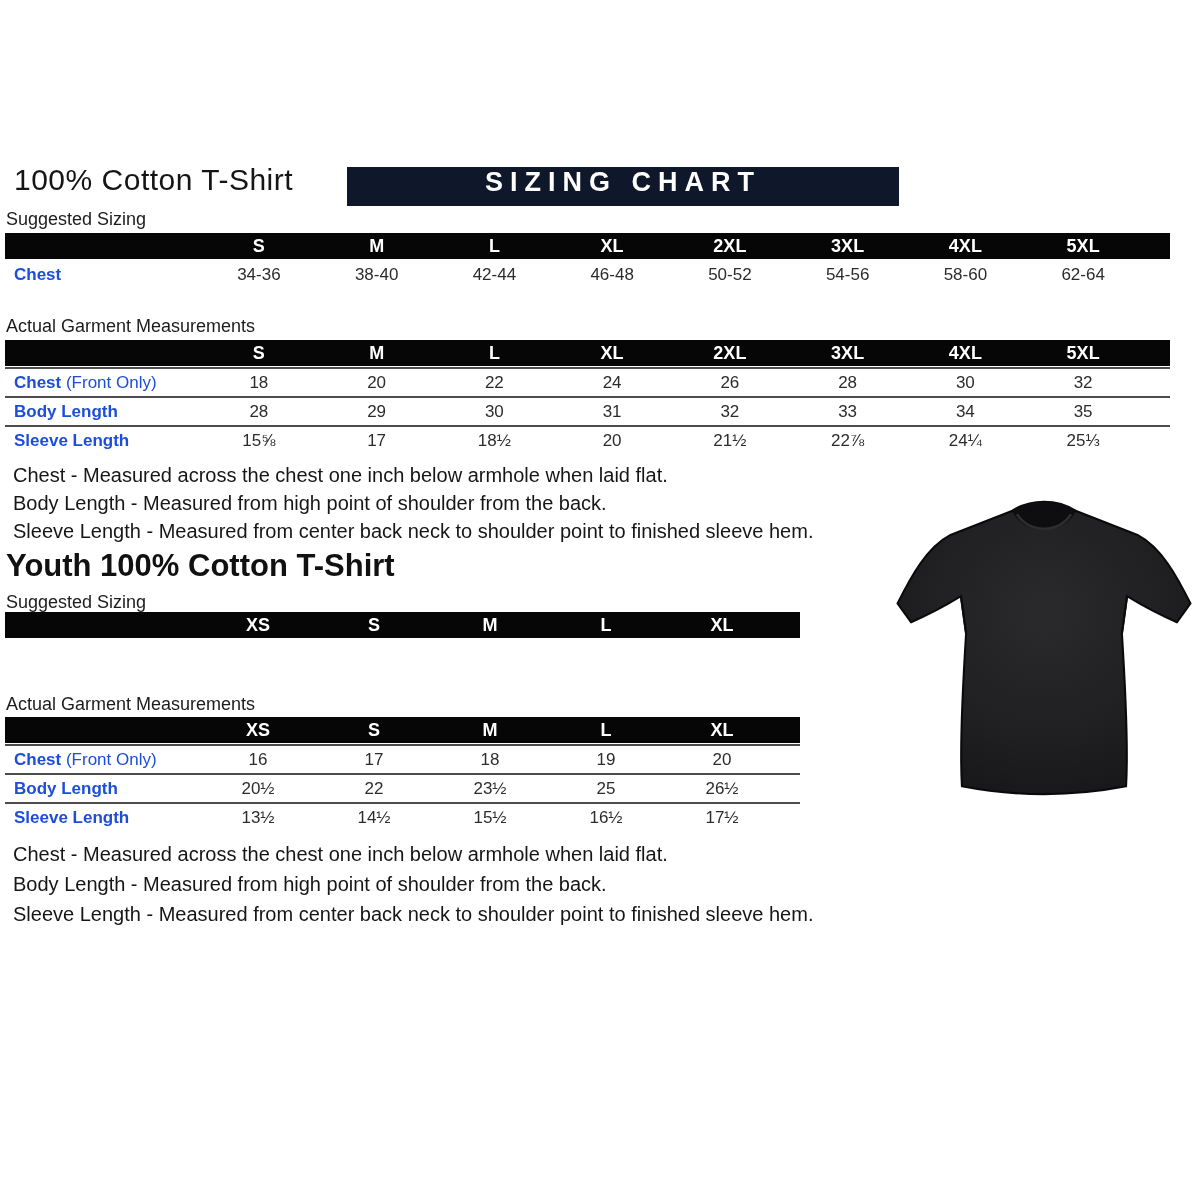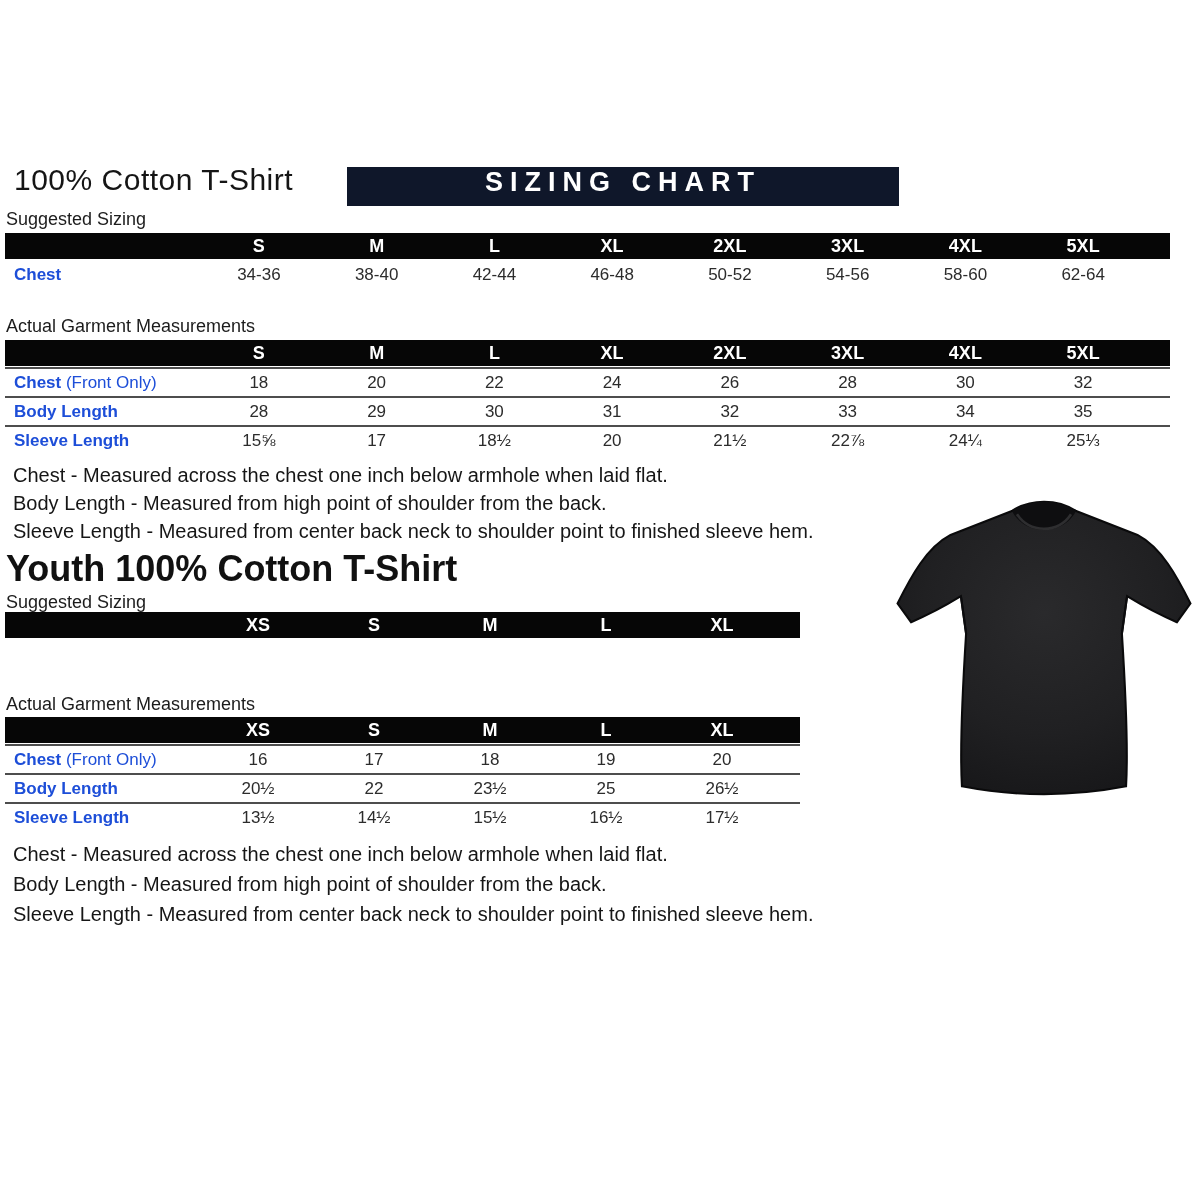--- a/index.html
+++ b/index.html
@@ -9,21 +9,21 @@
     color:#1a1a1a;position:relative;overflow:hidden;
   }
   .abs{position:absolute;}
   .page-title{left:14px;top:163px;font-size:30px;font-weight:400;color:#151515;letter-spacing:0.5px;}
   .banner{
     left:347px;top:167px;width:552px;height:39px;background:#0f172a;
     display:flex;align-items:flex-start;justify-content:center;
     color:#ffffff;font-weight:bold;font-size:27px;letter-spacing:7px;
   }
   .sec-label{left:6px;font-size:18px;color:#1c1c1c;}
-  .youth-title{left:6px;top:548px;font-size:36px;font-weight:bold;color:#111;}
+  .youth-title{left:6px;top:548px;font-size:31px;font-weight:bold;color:#111;}
 
   .table{left:5px;}
   .t-adult{width:1165px;}
   .t-youth{width:795px;}
   .thead,.trow{display:flex;align-items:center;box-sizing:border-box;}
   .t-adult .thead,.t-adult .trow{padding-right:28px;}
   .t-youth .thead,.t-youth .trow{padding-right:20px;}
   .thead{height:26px;background:#060606;}
   .thead .col{color:#ffffff;font-weight:bold;font-size:18px;}
   .lbl{flex:0 0 195px;width:195px;padding-left:9px;box-sizing:border-box;font-size:17px;color:#1d4ed8;white-space:nowrap;}

